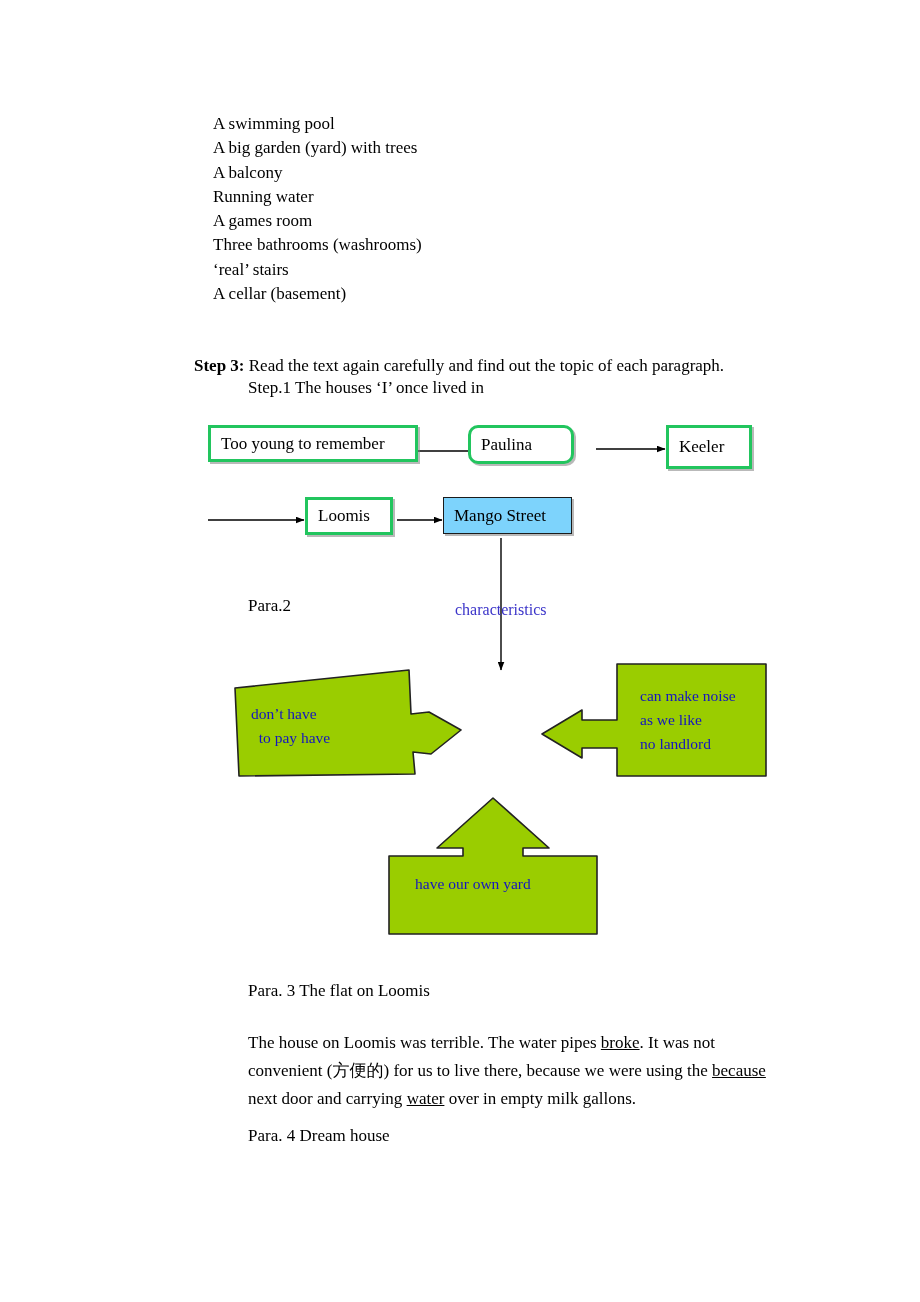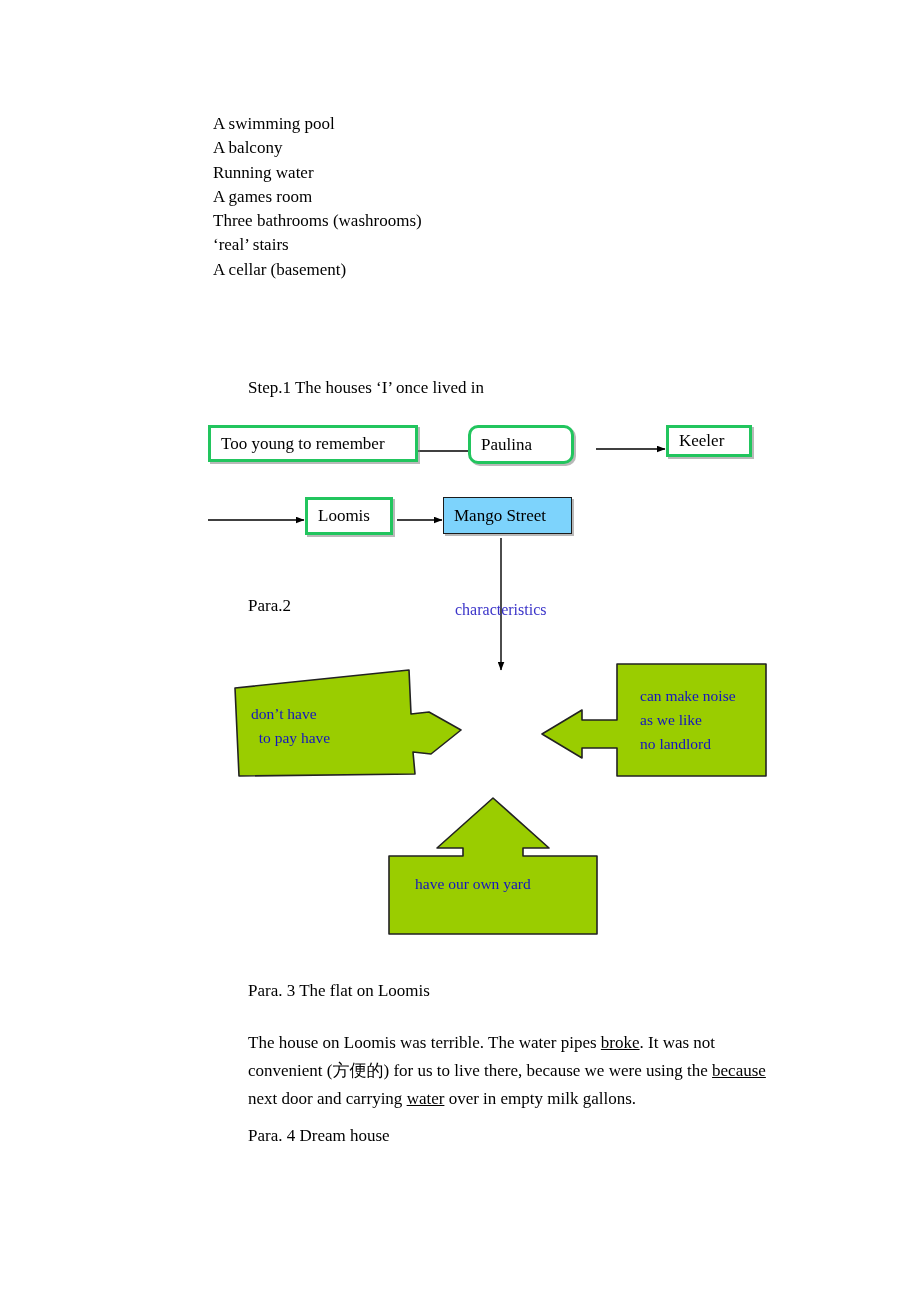--- a/index.html
+++ b/index.html
@@ -77,21 +77,21 @@
   .node.shadowed {
     box-shadow: 2px 2px 0 0 rgba(128,128,128,0.55);
   }
   .node.highlight {
     background: #7dd3fc;
     border: 1px solid #1b1b1b;
   }
 
   #node-too-young { left: 208px; top: 425px; width: 210px; height: 37px; }
   #node-paulina   { left: 468px; top: 425px; width: 106px; height: 39px; border-radius: 10px; }
-  #node-keeler    { left: 666px; top: 425px; width: 86px;  height: 32px; }
+  #node-keeler    { left: 666px; top: 425px; width: 86px;  height: 44px; }
   #node-loomis    { left: 305px; top: 497px; width: 88px;  height: 38px; }
   #node-mango     { left: 443px; top: 497px; width: 129px; height: 37px; }
 
   
   .para2-label {
     position: absolute;
     left: 248px;
     top: 596px;
     font-size: 17px;
     white-space: pre;
@@ -152,28 +152,30 @@
     white-space: pre;
   }
 </style>
 </head>
 <body>
 
 <div class="page">
 
   <div class="feature-list">
     <div class="line">A swimming pool</div>
+    <div class="line">A big garden (yard) with trees</div>
     <div class="line">A balcony</div>
     <div class="line">Running water</div>
     <div class="line">A games room</div>
     <div class="line">Three bathrooms (washrooms)</div>
     <div class="line">‘real’ stairs</div>
     <div class="line">A cellar (basement)</div>
   </div>
 
+  <div class="step-block"><span class="step-label">Step 3:</span><span> Read the text again carefully and find out the topic of each paragraph.</span></div>
   <div class="para1-line">Step.1 The houses ‘I’ once lived in</div>
 
   <svg class="flow" viewBox="0 0 920 1302">
     <defs>
       <marker id="ah" markerWidth="9" markerHeight="7" refX="8.5" refY="3.5" orient="auto" markerUnits="userSpaceOnUse">
         <polygon points="0 0, 9 3.5, 0 7" fill="#000000"></polygon>
       </marker>
     </defs>
 
     <line x1="418" y1="451" x2="484" y2="451" stroke="#000" stroke-width="1.4" marker-end="url(#ah)"></line>

